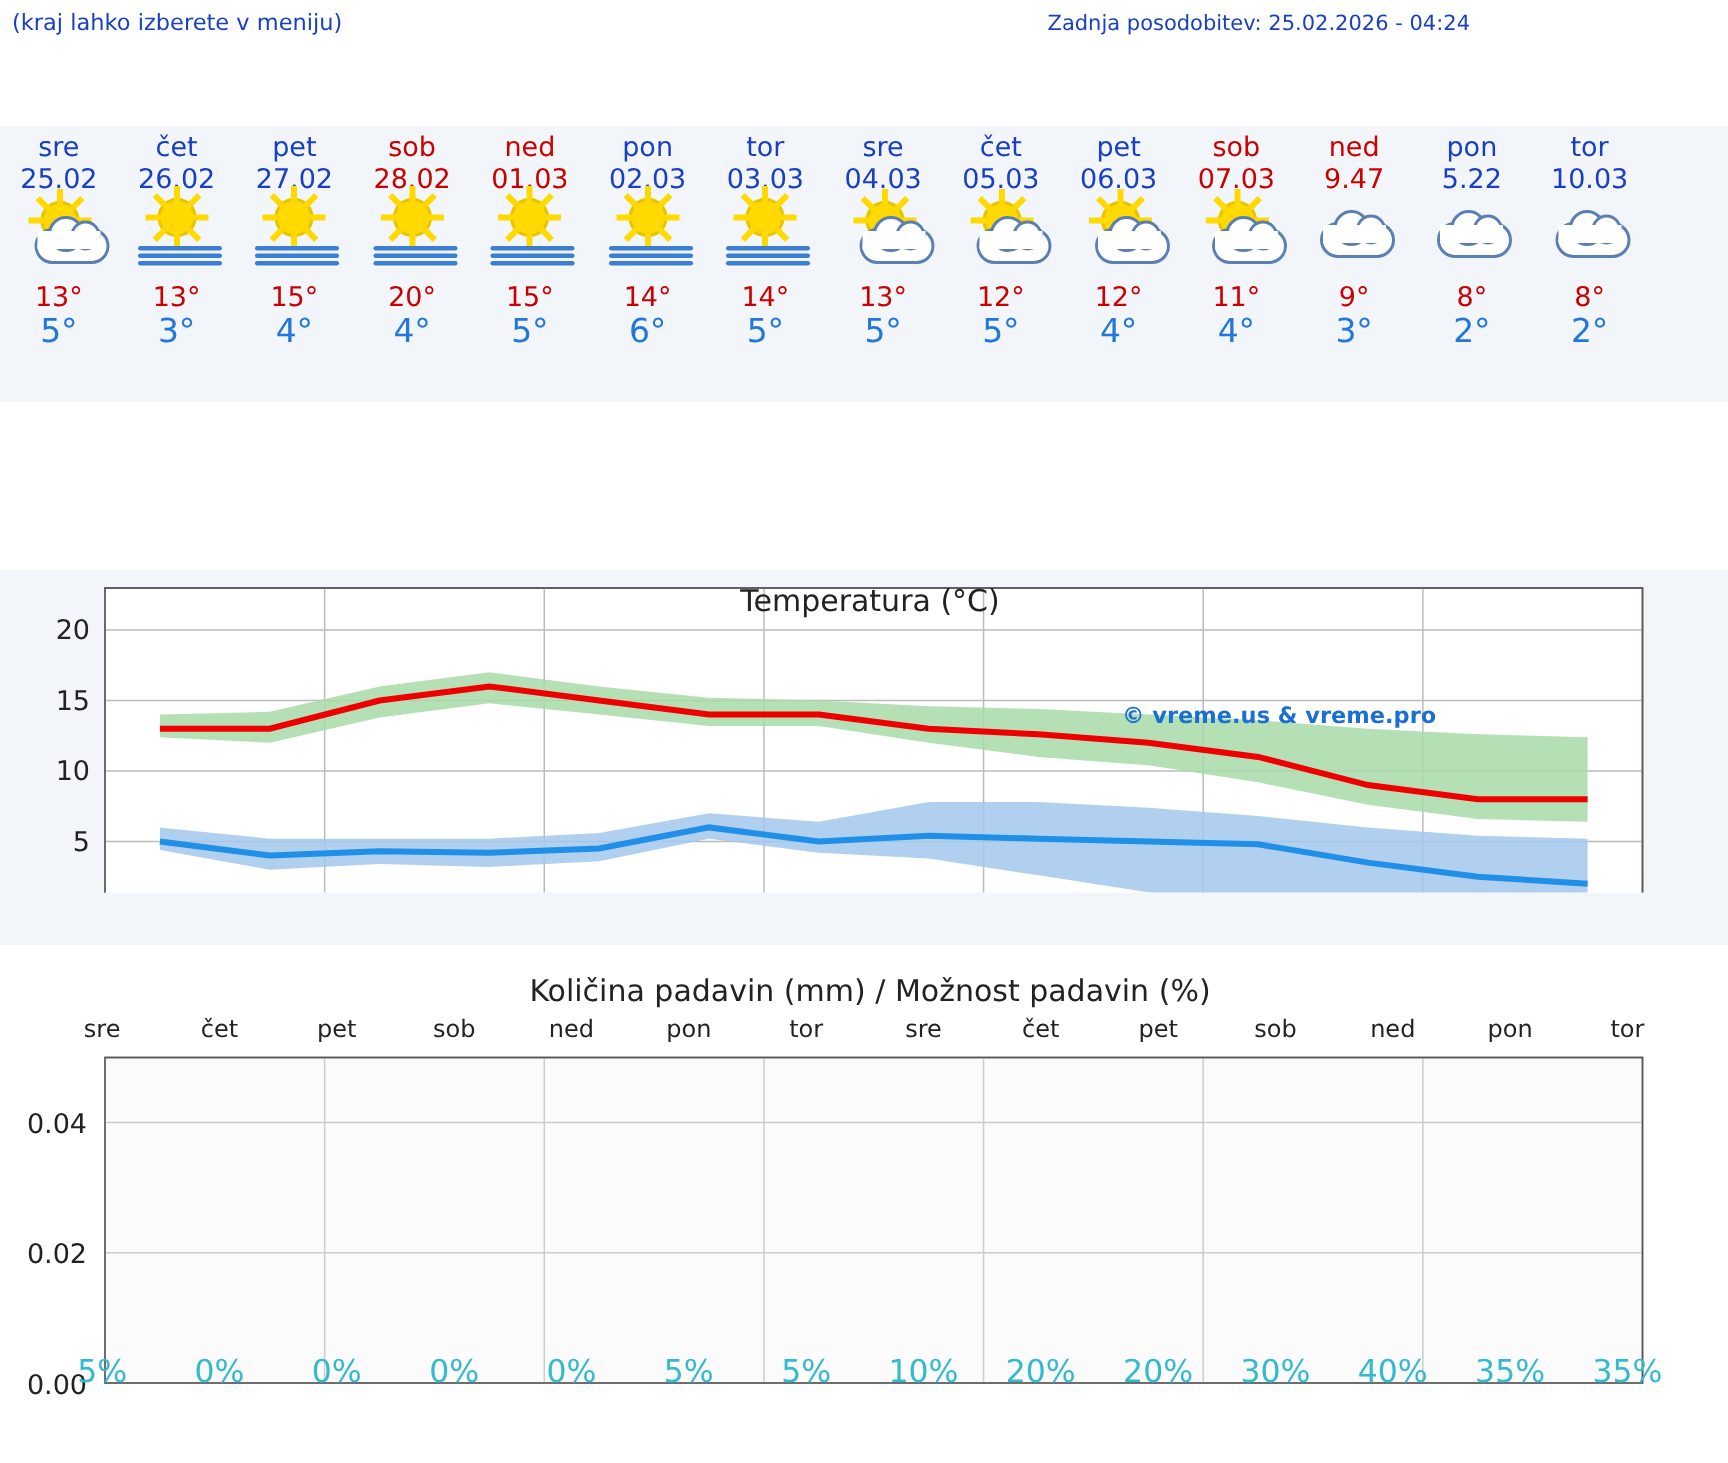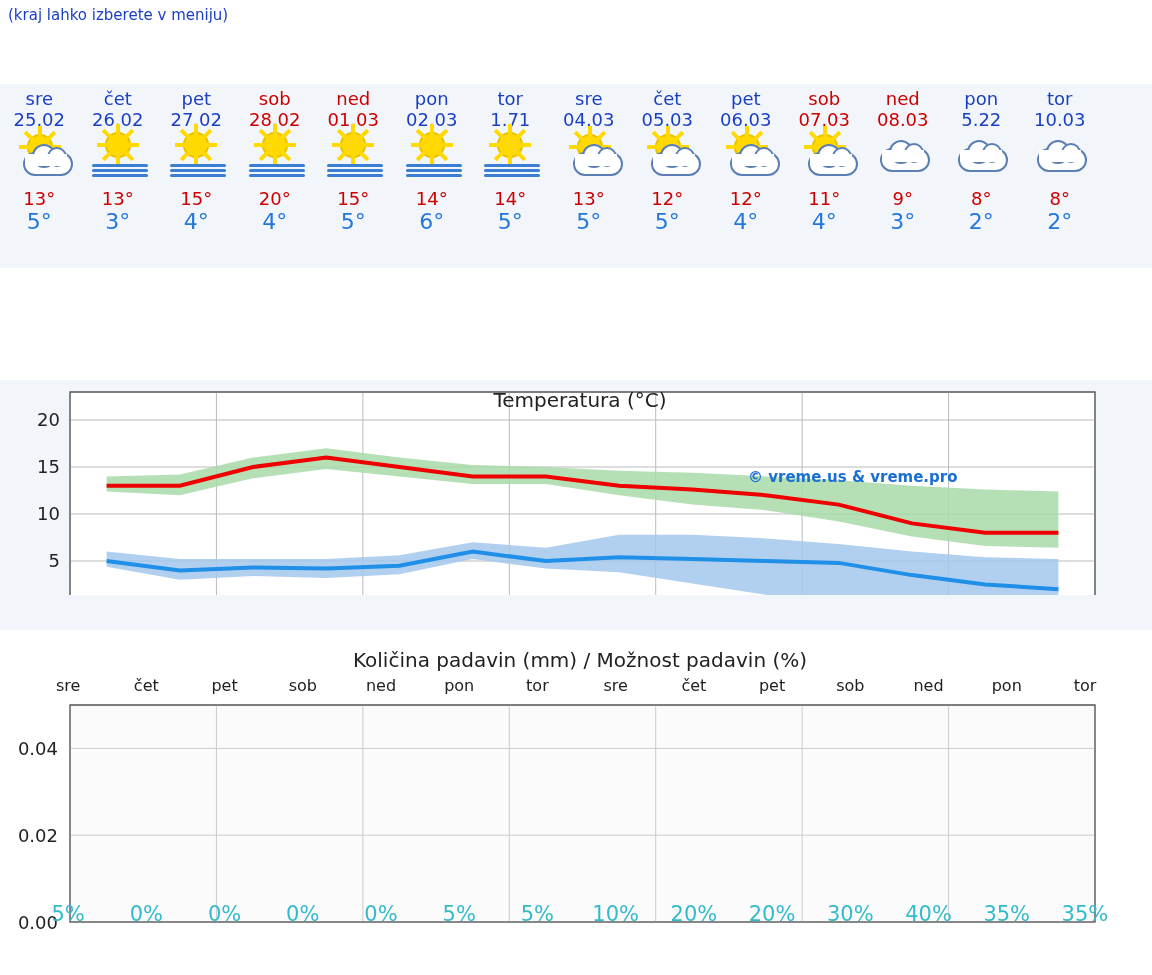--- a/index.html
+++ b/index.html
@@ -61,20 +61,21 @@
   .precdays span{width:78.5px;text-align:center;font-size:16px;color:#222;}
   .precpct{position:absolute;left:29px;top:262px;width:1095px;display:flex;}
   .precpct span{width:78.5px;text-align:center;font-size:21px;color:#33bbcc;}
   svg{display:block;}
 </style>
 </head>
 <body>
 
 <div class="topbar">
   <div class="menu-note">(kraj lahko izberete v meniju)</div>
+  <div class="updated">Zadnja posodobitev: 25.02.2026 - 04:24</div>
 </div>
 
 <div class="daystrip" id="daystrip">
     <div class="day">
       <div class="dow">sre</div>
       <div class="date">25.02</div>
       <div class="ico">
         <div class="sun" style="left:24px;top:0px;transform:none;"></div>
         <div class="sunrays" style="left:24px;top:0px;transform:rotate(45deg);"></div>
         <div class="cloud" style="left:20px;top:18px;"></div>
@@ -153,21 +154,21 @@
           <i></i>
           <i></i>
           <i></i>
         </div>
       </div>
       <div class="tmax">14°</div>
       <div class="tmin">6°</div>
     </div>
     <div class="day">
       <div class="dow">tor</div>
-      <div class="date">1.71</div>
+      <div class="date">03.03</div>
       <div class="ico">
         <div class="sun" style="left:23px;top:-2px;transform:none;"></div>
         <div class="sunrays" style="left:23px;top:-2px;transform:rotate(45deg);"></div>
         <div class="rainlines">
           <i></i>
           <i></i>
           <i></i>
         </div>
       </div>
       <div class="tmax">14°</div>
@@ -216,21 +217,21 @@
         <div class="sun" style="left:24px;top:0px;transform:none;"></div>
         <div class="sunrays" style="left:24px;top:0px;transform:rotate(45deg);"></div>
         <div class="cloud" style="left:20px;top:18px;"></div>
         <div class="cloud-mask" style="left:22px;top:20px;"></div>
       </div>
       <div class="tmax">11°</div>
       <div class="tmin">4°</div>
     </div>
     <div class="day weekend">
       <div class="dow">ned</div>
-      <div class="date">08.03</div>
+      <div class="date">9.47</div>
       <div class="ico">
         <div class="cloud" style="left:13px;top:14px;"></div>
         <div class="cloud-mask" style="left:15px;top:16px;"></div>
       </div>
       <div class="tmax">9°</div>
       <div class="tmin">3°</div>
     </div>
     <div class="day">
       <div class="dow">pon</div>
       <div class="date">5.22</div>

